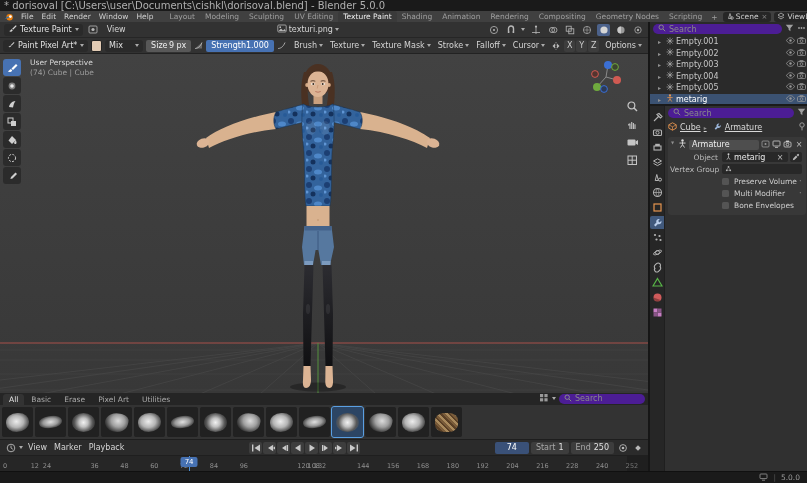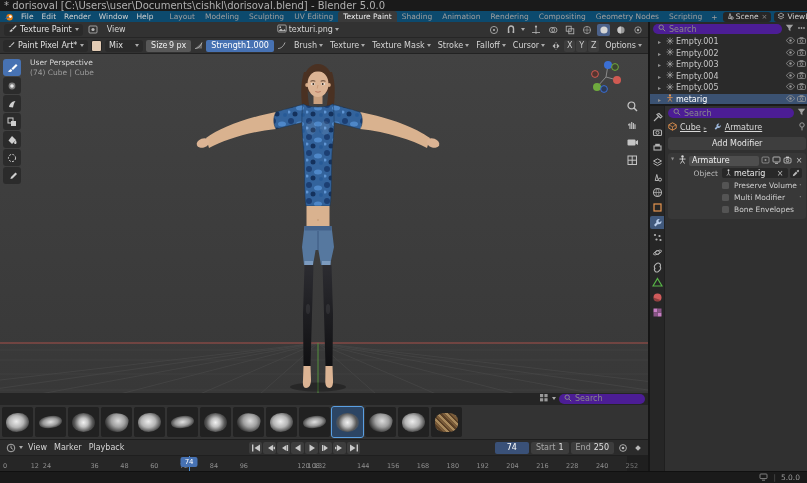--- a/index.html
+++ b/index.html
@@ -2,21 +2,21 @@
 <html><head>
 <meta charset="utf-8">
 <style>
   *{margin:0;padding:0;box-sizing:border-box;}
   html,body{width:807px;height:483px;overflow:hidden;background:#111;}
   body{font-family:"DejaVu Sans","Liberation Sans",sans-serif;font-size:8px;color:#cfcfcf;}
   .app{position:relative;width:807px;height:483px;display:flex;flex-direction:column;background:#1d1d1d;}
 
   
   .titlebar{height:11px;background:#1a1a1a;color:#b0b0b0;font-size:10px;line-height:11px;padding-left:4px;white-space:nowrap;overflow:hidden;}
-  .menubar{height:11px;background:#0c4a6e;display:flex;align-items:center;font-size:7.5px;color:#d0d0d0;padding:0 4px;gap:1px;}
+  .menubar{height:11px;background:#404040;display:flex;align-items:center;font-size:7.5px;color:#d0d0d0;padding:0 4px;gap:1px;}
   .menu-item{padding:0 4px;height:11px;line-height:11px;cursor:default;}
   .logo{width:11px;height:9px;margin-right:2px;display:flex;align-items:center;justify-content:center;}
   .ws-tabs{display:flex;align-items:flex-end;margin-left:6px;height:11px;}
   .ws-tab{padding:0 5px;height:11px;line-height:12px;color:#9f9f9f;border-radius:3px 3px 0 0;white-space:nowrap;}
   .ws-tab.active{background:#3a3a3a;color:#eee;}
   .ws-add{padding:0 4px;color:#9f9f9f;}
   .mb-right{margin-left:auto;display:flex;align-items:center;gap:3px;}
   .mb-widget{display:flex;align-items:center;gap:2px;background:#262626;border-radius:3px;padding:0 3px;height:10px;}
   .mb-x{color:#8a8a8a;font-size:7px;padding:0 1px;}
 
@@ -486,20 +486,27 @@
               <svg width="13" height="13" viewBox="0 0 13 13">
                 <rect x="2" y="2" width="8.5" height="8.5" fill="none" stroke="#c5c5c5" stroke-width="1"></rect>
                 <line x1="6.2" y1="2" x2="6.2" y2="10.5" stroke="#c5c5c5"></line>
                 <line x1="2" y1="6.2" x2="10.5" y2="6.2" stroke="#c5c5c5"></line>
               </svg>
             </div>
           </div>
       </div>
 
       <div class="shelf-tabs">
+        <div style="display:flex;gap:1px;align-items:flex-end;">
+            <div class="shelf-tab active">All</div>
+            <div class="shelf-tab">Basic</div>
+            <div class="shelf-tab">Erase</div>
+            <div class="shelf-tab">Pixel Art</div>
+            <div class="shelf-tab">Utilities</div>
+          </div>
         <div class="shelf-right">
           <div><svg width="10" height="9" viewBox="0 0 10 9">
                 <rect x="1" y="1" width="3.2" height="3.2" fill="#9a9a9a"></rect>
                 <rect x="5.4" y="1" width="3.2" height="3.2" fill="#9a9a9a"></rect>
                 <rect x="1" y="5.2" width="3.2" height="3.2" fill="#9a9a9a"></rect>
                 <rect x="5.4" y="5.2" width="3.2" height="3.2" fill="#9a9a9a"></rect>
               </svg></div>
           <span class="caret"></span>
           <div class="search-pill" style="width:86px;">
             <span><svg width="8" height="8" viewBox="0 0 8 8">
@@ -904,23 +911,20 @@
             <span class="chev">▸</span>
             <span><svg width="9" height="9" viewBox="0 0 11 11">
                   <path d="M7.8 2.2a2.6 2.6 0 0 0-3.4 3.4L2 8l1.5 1.5 2.4-2.4a2.6 2.6 0 0 0 3.4-3.4L7.6 5.4 6.1 3.9Z" fill="#9ab4d8"></path>
                 </svg></span>
             <span>Armature</span>
             <span style="margin-left:auto;"><svg width="8" height="9" viewBox="0 0 8 9">
                   <circle cx="4" cy="3" r="2.2" fill="none" stroke="#9a9a9a" stroke-width="1"></circle>
                   <line x1="4" y1="5.2" x2="4" y2="8.4" stroke="#9a9a9a" stroke-width="1"></line>
                 </svg></span>
           </div>
-          <div class="add-mod">
-            <span>Add Modifier</span>
-          </div>
 
           <div class="mod-panel">
             <div class="mod-header">
               <span class="chev" style="transform:rotate(90deg);display:inline-block;">▸</span>
               <span><svg width="9" height="9" viewBox="0 0 8 8">
                     <circle cx="4" cy="1.4" r="1.1" fill="#d8d8d8"></circle>
                     <path d="M4 2.6V5M4 5 2.2 7.6M4 5 5.8 7.6M1.3 3.6h5.4" stroke="#d8d8d8" stroke-width=".8" fill="none"></path>
                   </svg></span>
               <div class="mod-name">
                   <span>Armature</span>
@@ -953,20 +957,33 @@
                   <span class="xbtn">×</span>
                 </div>
                 <div class="sqbtn">
                     <svg width="8" height="8" viewBox="0 0 8 8">
                       <path d="M6.8 1.2a1 1 0 0 0-1.4 0L4.6 2 6 3.4l.8-.8a1 1 0 0 0 0-1.4ZM4 2.6 1.2 5.4.8 7.2l1.8-.4L5.4 4Z" fill="#b8b8b8"></path>
                     </svg>
                   </div>
               </div>
             </div>
 
+            <div class="mrow">
+              <div class="mlabel">Vertex Group</div>
+              <div class="mfield">
+                <div class="input">
+                  <span><svg width="7" height="7" viewBox="0 0 8 8">
+                        <circle cx="2" cy="6" r="1" fill="#b8b8b8"></circle>
+                        <circle cx="6" cy="6" r="1" fill="#b8b8b8"></circle>
+                        <circle cx="4" cy="2" r="1" fill="#b8b8b8"></circle>
+                        <path d="M4 2 2 6h4Z" fill="none" stroke="#b8b8b8" stroke-width=".5"></path>
+                      </svg></span>
+                </div>
+              </div>
+            </div>
 
             <div class="mrow">
               <div class="mlabel"></div>
               <div class="mfield">
                 <span class="cb"></span>
                 <span class="cblabel">Preserve Volume</span>
                 <span class="adot">·</span>
               </div>
             </div>
             <div class="mrow">

